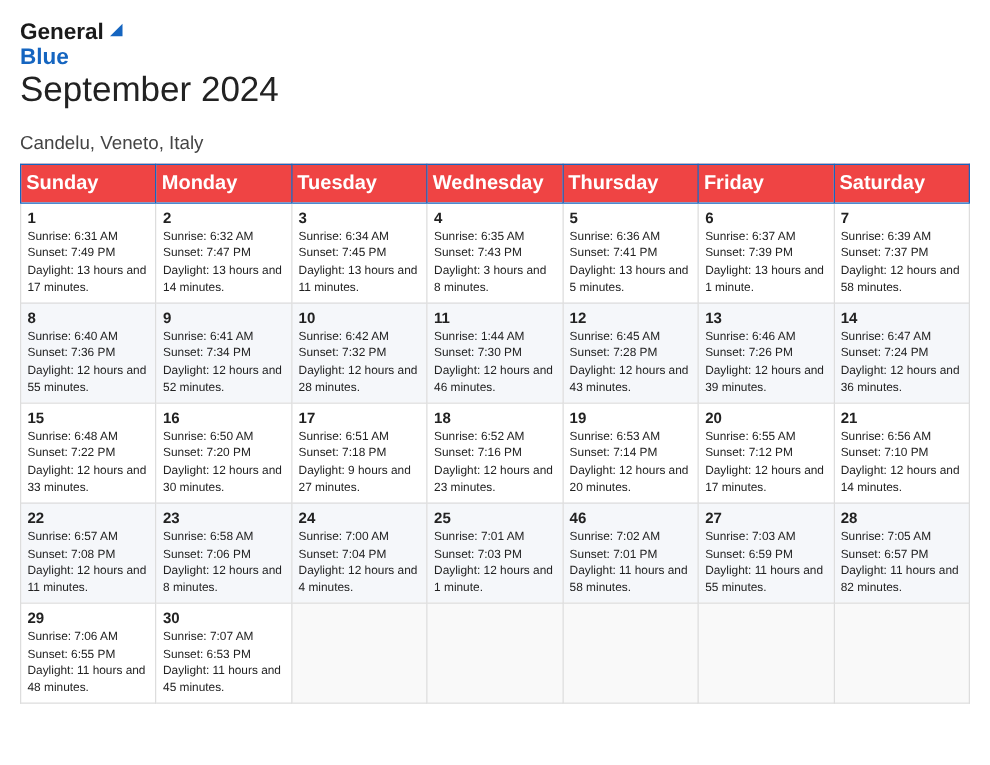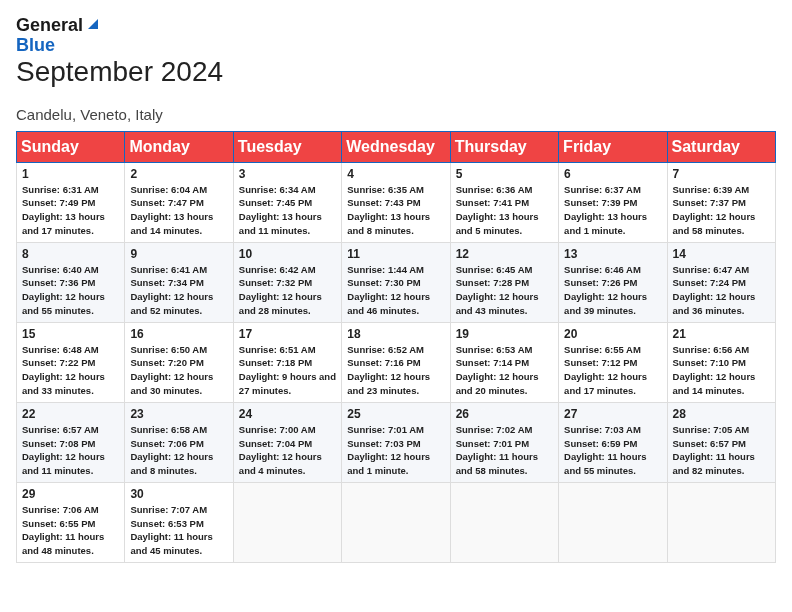--- a/index.html
+++ b/index.html
@@ -69,21 +69,20 @@
       background: #f5f7fa;
     }
     .day-number {
       font-size: 12px;
       font-weight: bold;
       display: block;
       margin-bottom: 2px;
     }
     .day-info {
       line-height: 1.45;
-      font-weight: bold;
     }
     .empty-cell {
       background: #f9f9f9 !important;
     }
   </style>
 </head>
 <body>
 
 <div class="header">
   <div class="logo">
@@ -123,39 +122,39 @@
         <span class="day-number">1</span>
         <div class="day-info">
           <span>Sunrise: 6:31 AM</span><br>
           <span>Sunset: 7:49 PM</span><br>
           <span>Daylight: 13 hours and 17 minutes.</span>
         </div>
       </td>
         <td>
         <span class="day-number">2</span>
         <div class="day-info">
-          <span>Sunrise: 6:04 AM</span><br>
+          <span>Sunrise: 6:32 AM</span><br>
           <span>Sunset: 7:47 PM</span><br>
           <span>Daylight: 13 hours and 14 minutes.</span>
         </div>
       </td>
         <td>
         <span class="day-number">3</span>
         <div class="day-info">
           <span>Sunrise: 6:34 AM</span><br>
           <span>Sunset: 7:45 PM</span><br>
           <span>Daylight: 13 hours and 11 minutes.</span>
         </div>
       </td>
         <td>
         <span class="day-number">4</span>
         <div class="day-info">
           <span>Sunrise: 6:35 AM</span><br>
           <span>Sunset: 7:43 PM</span><br>
-          <span>Daylight: 13 hours and 8 minutes.</span>
+          <span>Daylight: 3 hours and 8 minutes.</span>
         </div>
       </td>
         <td>
         <span class="day-number">5</span>
         <div class="day-info">
           <span>Sunrise: 6:36 AM</span><br>
           <span>Sunset: 7:41 PM</span><br>
           <span>Daylight: 13 hours and 5 minutes.</span>
         </div>
       </td>
@@ -319,21 +318,21 @@
       </td>
         <td>
         <span class="day-number">25</span>
         <div class="day-info">
           <span>Sunrise: 7:01 AM</span><br>
           <span>Sunset: 7:03 PM</span><br>
           <span>Daylight: 12 hours and 1 minute.</span>
         </div>
       </td>
         <td>
-        <span class="day-number">26</span>
+        <span class="day-number">46</span>
         <div class="day-info">
           <span>Sunrise: 7:02 AM</span><br>
           <span>Sunset: 7:01 PM</span><br>
           <span>Daylight: 11 hours and 58 minutes.</span>
         </div>
       </td>
         <td>
         <span class="day-number">27</span>
         <div class="day-info">
           <span>Sunrise: 7:03 AM</span><br>

